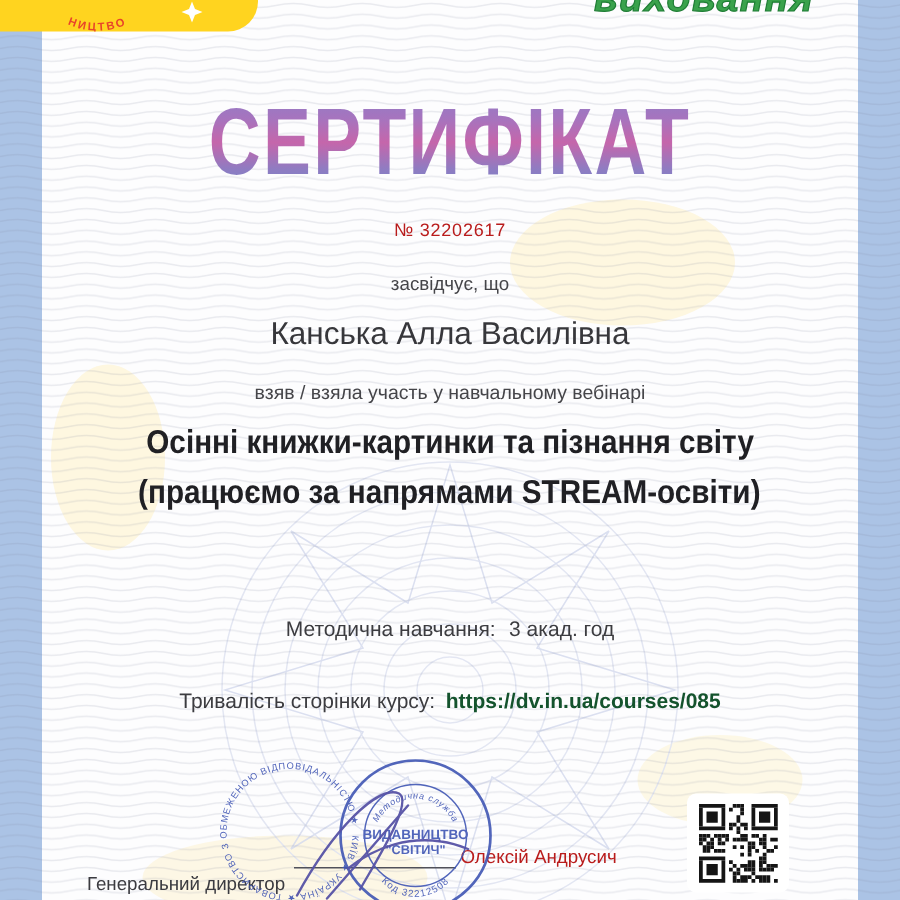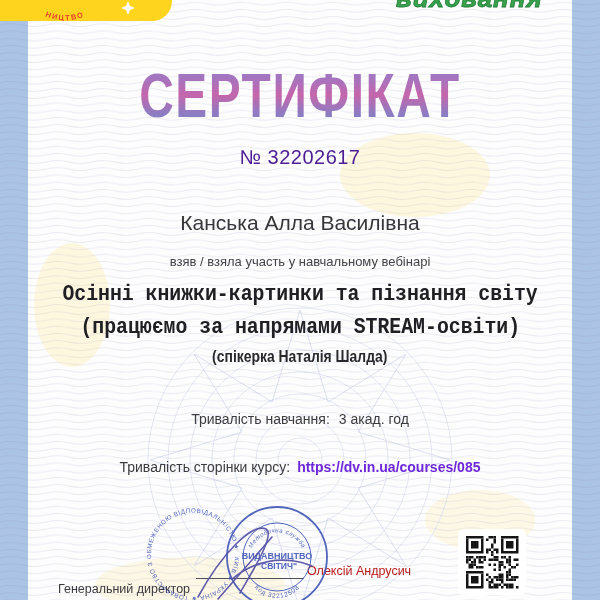--- a/index.html
+++ b/index.html
@@ -12,32 +12,32 @@
   .paper{position:absolute;left:28px;top:0;width:544px;height:600px;background:#fdfdfe;}
   svg.bg{position:absolute;left:0;top:0;}
   .ctr{position:absolute;left:28px;right:28px;text-align:center;}
   .cert-title{
     top:58px;height:74px;line-height:74px;
     font-size:63px;font-weight:bold;letter-spacing:2px;
     transform:scaleX(0.76);transform-origin:50% 50%;
     background:linear-gradient(180deg,#8a80cb 0%,#a873bd 30%,#c566ab 50%,#8f7cc2 74%,#6c86c8 100%);
     -webkit-background-clip:text;background-clip:text;color:transparent;
   }
-  .cert-number{top:146px;font-size:20px;letter-spacing:.5px;color:#4c1d95;}
+  .cert-number{top:146px;font-size:12px;letter-spacing:.5px;color:#b91c1c;}
   .attest{top:182px;font-size:12.5px;color:#454549;}
   .recipient{top:211px;font-size:21px;color:#37373b;}
   .participated{top:254px;font-size:13px;color:#454549;}
-  .course-title{top:278px;font-size:22px;font-weight:bold;color:#202024;line-height:33px;font-family:Liberation Mono, monospace;}
+  .course-title{top:278px;font-size:22px;font-weight:bold;color:#202024;line-height:33px;}
   .course-title .squeeze{display:inline-block;transform:scaleX(0.9);transform-origin:50% 50%;white-space:nowrap;}
   .speaker{top:348px;font-size:16px;font-weight:bold;color:#29292d;}
   .speaker .squeeze{display:inline-block;transform:scaleX(0.87);transform-origin:50% 50%;}
   .duration{top:411px;font-size:14px;color:#3c3c40;}
   .duration .val{margin-left:9px;}
   .weburl{top:459px;font-size:14px;color:#3c3c40;}
-  .weburl a{margin-left:7px;font-weight:bold;color:#6d28d9;text-decoration:none;}
+  .weburl a{margin-left:7px;font-weight:bold;color:#14532d;text-decoration:none;}
   .director{position:absolute;left:58px;top:556px;font-size:12.5px;line-height:15.5px;color:#3b3b40;margin-top:26px;}
   .signer{position:absolute;left:307px;top:564px;font-size:12.5px;color:#b91c1c;}
   .sig-line{position:absolute;left:196px;top:578px;width:108px;border-top:1px solid #51515a;}
   .logo-yellow{
     position:absolute;left:0;top:0;width:172px;height:21px;
     background:#ffd41f;border-bottom-right-radius:20px;
   }
   .logo-green{position:absolute;left:394px;top:0;width:150px;height:11px;overflow:hidden;}
   .logo-green span{
     position:absolute;left:2px;top:-17px;white-space:nowrap;
@@ -89,34 +89,32 @@
       <path fill="#ffffff" d="M128,1 L130,6 L135,8 L130,10 L128,15 L126,10 L121,8 L126,6 Z M128,4.5 L131.5,8 L128,11.5 L124.5,8 Z"></path>
     </svg>
   </div>
 
   <div class="logo-green">
     <span>виховання</span>
   </div>
 
   <div class="ctr cert-title">СЕРТИФІКАТ</div>
   <div class="ctr cert-number">№ 32202617</div>
+  <div class="ctr attest">засвідчує, що</div>
   <div class="ctr participated">взяв / взяла участь у навчальному вебінарі</div>
   <div class="ctr recipient">Канська Алла Василівна</div>
 
   <div class="ctr course-title">
     <span class="squeeze">Осінні книжки-картинки та пізнання світу</span><br>
     <span class="squeeze">(працюємо за напрямами STREAM-освіти)</span>
   </div>
 
-  <div class="ctr speaker">
-    <span class="squeeze">(спікерка Наталія Шалда)</span>
-  </div>
 
   <div class="ctr duration">
-    <span>Тривалість навчання:</span><span class="val">3 акад. год</span>
+    <span>Методична навчання:</span><span class="val">3 акад. год</span>
   </div>
 
   <div class="ctr weburl">
     <span>Тривалість сторінки курсу:</span><a href="#">https://dv.in.ua/courses/085</a>
   </div>
 
   <div class="director">
     <div>Генеральний директор</div>
   </div>
   <div class="sig-line"></div>

